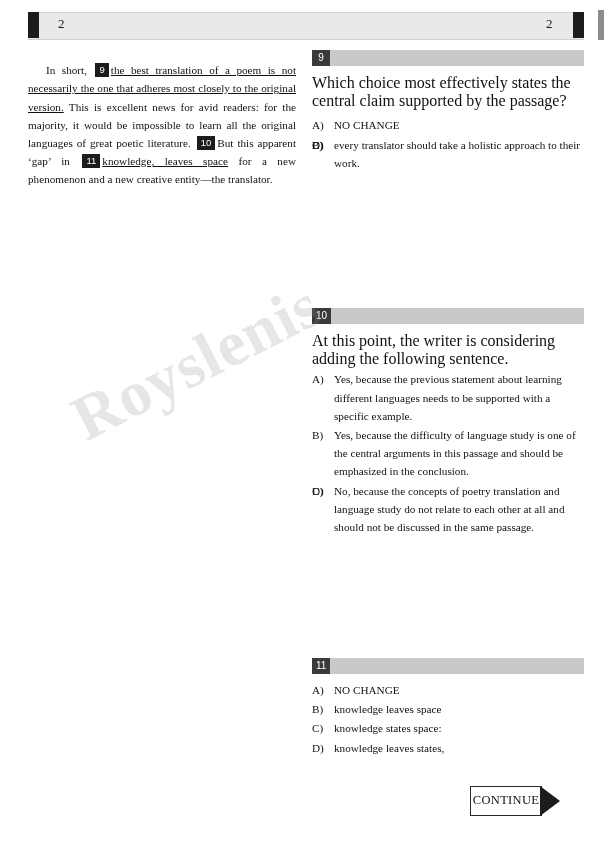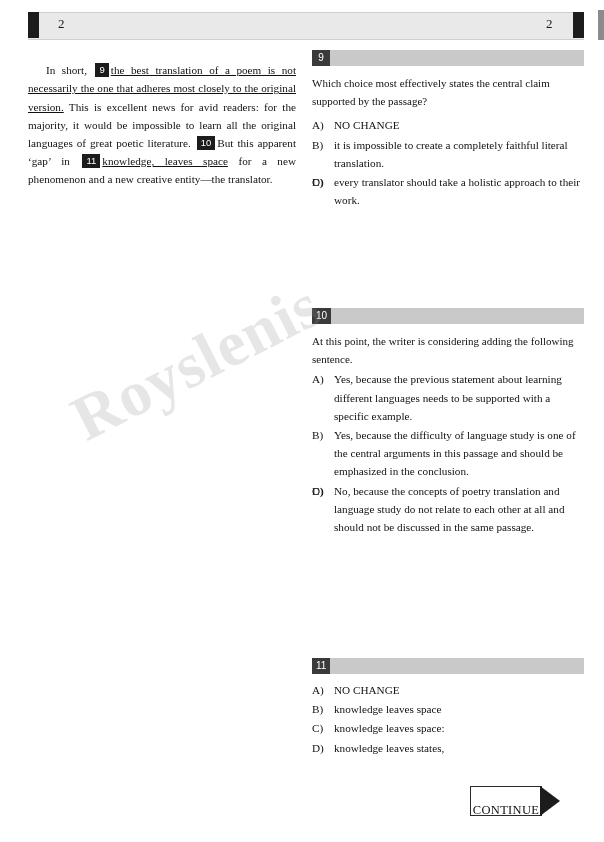--- a/index.html
+++ b/index.html
@@ -128,21 +128,21 @@
     background: #3a3a3a;
     color: #ffffff;
     font-family: "Liberation Sans", sans-serif;
     font-size: 10px;
     line-height: 16px;
     text-align: center;
     padding: 0 4px;
     box-sizing: border-box;
   }
   .stem {
-    font-size: 11px;
+    font-size: 16px;
     line-height: 18.2px;
     margin: 8px 0 6px 0;
     color: #111;
   }
   .stem.tight { margin-bottom: 2px; }
   .choices { margin: 0; padding: 0; list-style: none; }
   .choices li {
     font-size: 11.2px;
     line-height: 18.2px;
     margin: 0 0 1px 0;
@@ -171,21 +171,21 @@
     top: 0;
     width: 72px;
     height: 30px;
     border: 1px solid #2a2a2a;
     background: #ffffff;
     box-sizing: border-box;
   }
   .cont-label {
     position: absolute;
     left: 0;
-    top: 17px;
+    top: 7px;
     width: 72px;
     text-align: center;
     font-family: "Liberation Serif", serif;
     font-size: 12.5px;
     letter-spacing: 0.3px;
     color: #111;
   }
   .cont-arrow {
     position: absolute;
     left: 70px;
@@ -240,21 +240,21 @@
 
   <div class="col-right">
 
     <div class="qblock" style="left:0; top:0;">
       <div class="qbar">
         <span class="tag">9</span>
       </div>
       <p class="stem">Which choice most effectively states the central claim supported by the passage?</p>
       <ul class="choices">
         <li><span class="lbl">A)</span><span>NO CHANGE</span></li>
-        <li><span class="lbl">B)</span><span>it is impossible to create a completely faithful literal translation.</span></li>
+        <li><span class="lbl">B)</span></li>
         <li><span class="lbl">C)</span></li>
         <li><span class="lbl">D)</span><span>every translator should take a holistic approach to their work.</span></li>
       </ul>
     </div>
 
     <div class="qblock" style="left:0; top:258px;">
       <div class="qbar">
         <span class="tag">10</span>
       </div>
       <p class="stem tight">At this point, the writer is considering adding the following sentence.</p>
@@ -266,21 +266,21 @@
       </ul>
     </div>
 
     <div class="qblock" style="left:0; top:608px;">
       <div class="qbar">
         <span class="tag">11</span>
       </div>
       <ul class="choices">
         <li><span class="lbl">A)</span><span>NO CHANGE</span></li>
         <li><span class="lbl">B)</span><span>knowledge leaves space</span></li>
-        <li><span class="lbl">C)</span><span>knowledge leaves space:</span></li>
+        <li><span class="lbl">C)</span><span>knowledge states space:</span></li>
         <li><span class="lbl">D)</span><span>knowledge leaves states,</span></li>
       </ul>
     </div>
 
   </div>
 
   <div class="watermark">Royslenis</div>
 
   <div class="continue">
     <div class="cont-box"></div>

